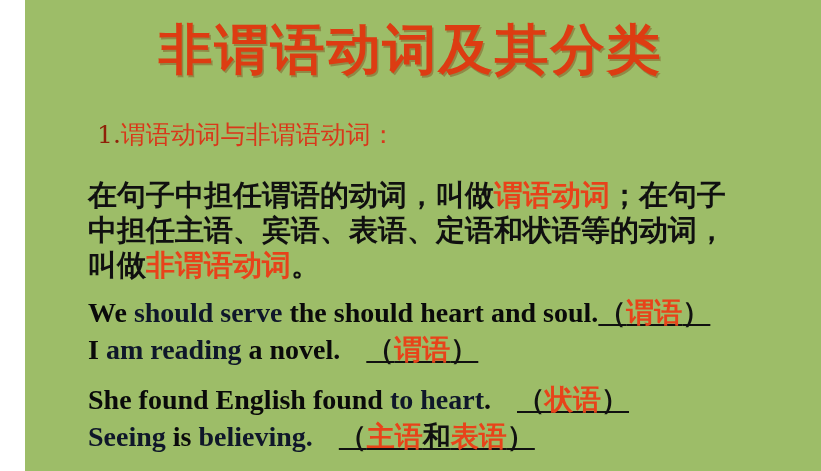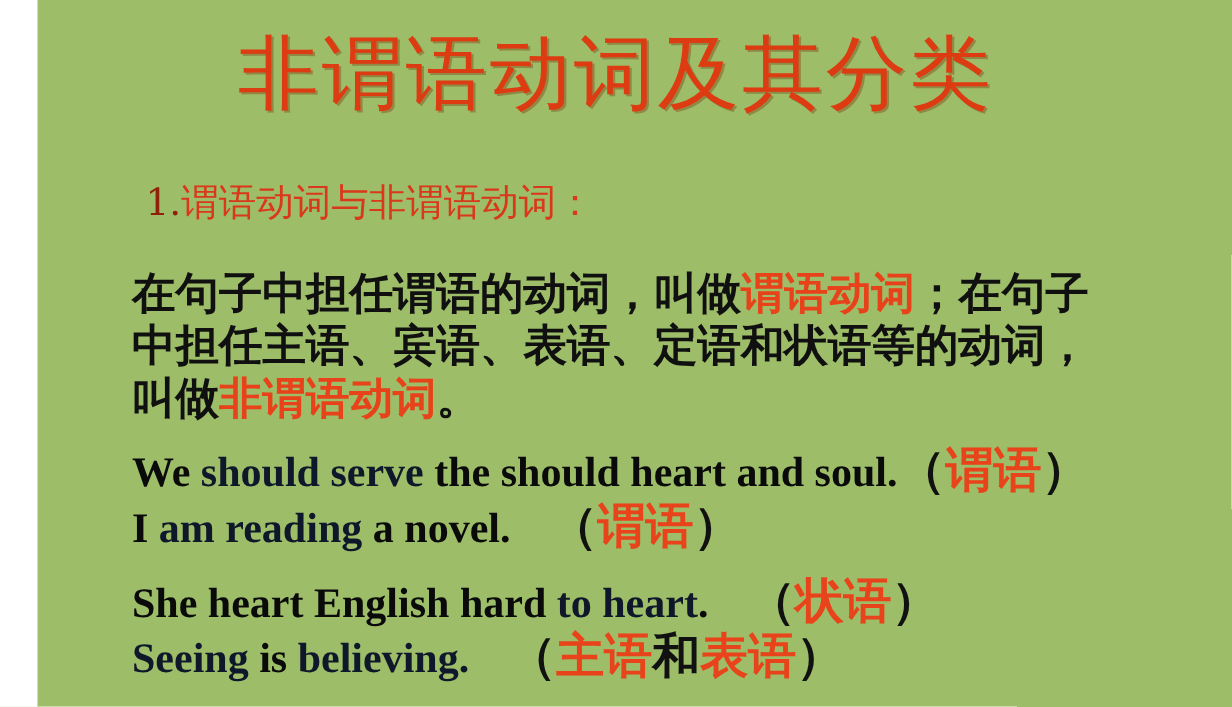--- a/index.html
+++ b/index.html
@@ -39,21 +39,21 @@
   }
   .title {
     position: absolute;
     left: 0;
     top: 16px;
     width: 821px;
     text-align: center;
     font-family: "DejaVu Serif", "Liberation Serif", serif;
     font-size: 54px;
     line-height: 66px;
-    font-weight: 400;
+    font-weight: 700;
     color: #dd3c12;
     letter-spacing: 2px;
     text-shadow: 1.5px 1.5px 0 rgba(120,40,10,0.35);
     white-space: nowrap;
   }
   .subtitle {
     position: absolute;
     left: 97px;
     top: 119px;
     font-family: "DejaVu Serif", "Liberation Serif", serif;
@@ -88,22 +88,23 @@
     font-size: 28px;
     line-height: 34px;
     font-weight: 700;
     color: #0a0a0a;
     white-space: nowrap;
   }
   .ex .hl { color: #0f172a; }
   .ex .ann {
     color: #111111;
     font-family: "DejaVu Sans", "Liberation Sans", sans-serif;
-    font-size: 32px;
+    font-size: 28px;
     font-weight: 600;
+    text-decoration: underline;
   }
   .ex .ann .cn { color: #e8431a; }
   .ex .ann .cn-dark { color: #111111; }
   .ex-1 { top: 296px; }
   .ex-2 { top: 333px; text-align: right; }
   .ex-3 { top: 383px; }
   .ex-4 { top: 420px; }
   .gap-md { display:inline-block; width: 26px; }
 </style>
 </head>
@@ -126,21 +127,21 @@
 
     <div class="ex ex-1">
       <span>We </span><span class="hl">should serve</span><span> the should heart and soul.</span><span class="ann"><span>（</span><span class="cn">谓语</span><span>）</span></span>
     </div>
 
     <div class="ex ex-2">
       <span>I </span><span class="hl">am reading</span><span> a novel.</span><span class="gap-md"></span><span class="ann"><span>（</span><span class="cn">谓语</span><span>）</span></span>
     </div>
 
     <div class="ex ex-3">
-      <span>She heart English hard </span><span class="hl">to heart</span><span>.</span><span class="gap-md"></span><span class="ann"><span>（</span><span class="cn">状语</span><span>）</span></span>
+      <span>She found English found </span><span class="hl">to heart</span><span>.</span><span class="gap-md"></span><span class="ann"><span>（</span><span class="cn">状语</span><span>）</span></span>
     </div>
 
     <div class="ex ex-4">
       <span class="hl">Seeing</span><span> is </span><span class="hl">believing.</span><span class="gap-md"></span><span class="ann"><span>（</span><span class="cn">主语</span><span class="cn-dark">和</span><span class="cn">表语</span><span>）</span></span>
     </div>
 
   </div>
 </div>
 
 </body></html>

